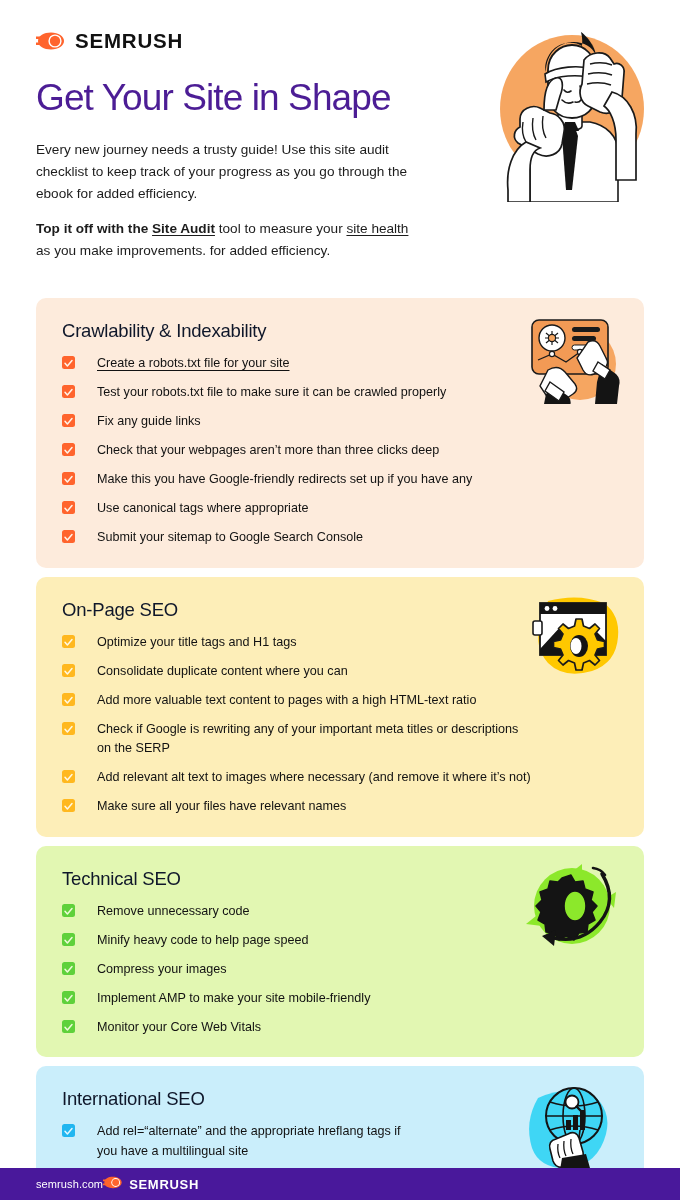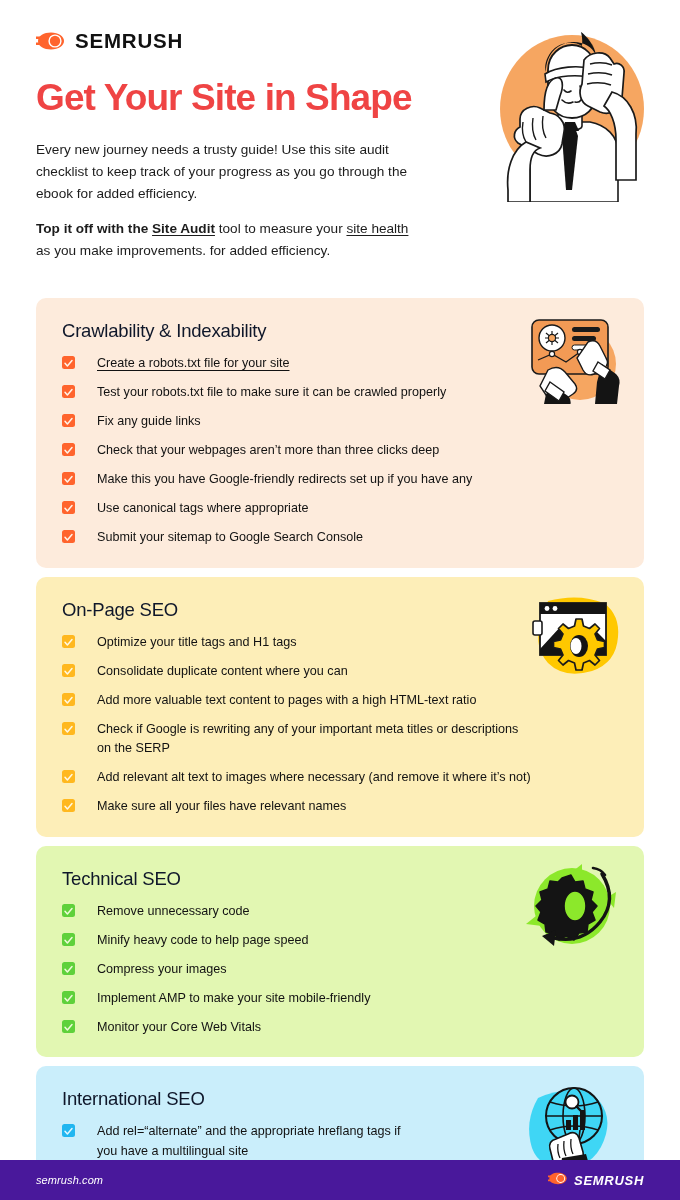--- a/index.html
+++ b/index.html
@@ -28,23 +28,23 @@
     font-size: 20.5px;
     font-weight: bold;
     letter-spacing: 0.8px;
     color: #111111;
     line-height: 1;
   }
 
   .hero-title {
     margin-top: 25px;
     font-size: 37px;
-    font-weight: bold;
+    font-weight: normal;
     letter-spacing: -0.9px;
-    color: #ef4444;
+    color: #4c1d95;
     line-height: 1.05;
   }
 
   .hero-body {
     margin-top: 21px;
     width: 390px;
     font-size: 13.6px;
     line-height: 1.62;
     color: #1c1c1c;
   }
@@ -113,27 +113,26 @@
   .cb-orange { background: #ff642d; }
   .cb-yellow { background: #ffb81f; }
   .cb-green  { background: #5fd13b; }
   .cb-blue   { background: #21b6f0; }
 
   
   .footer {
     position: absolute;
     left: 0; bottom: 0;
     width: 680px;
-    height: 40px;
+    height: 32px;
     background: #49189b;
     display: flex;
     align-items: center;
-    justify-content: space-between;
+    justify-content: flex-start;
     padding: 0 36px;
-    font-style: italic;
   }
   .footer-url {
     font-size: 11px;
     color: #ffffff;
     letter-spacing: 0.1px;
   }
   .footer-logo { display: flex; align-items: center; gap: 6px; }
   .footer-logo-word {
     font-size: 13px;
     font-weight: bold;

